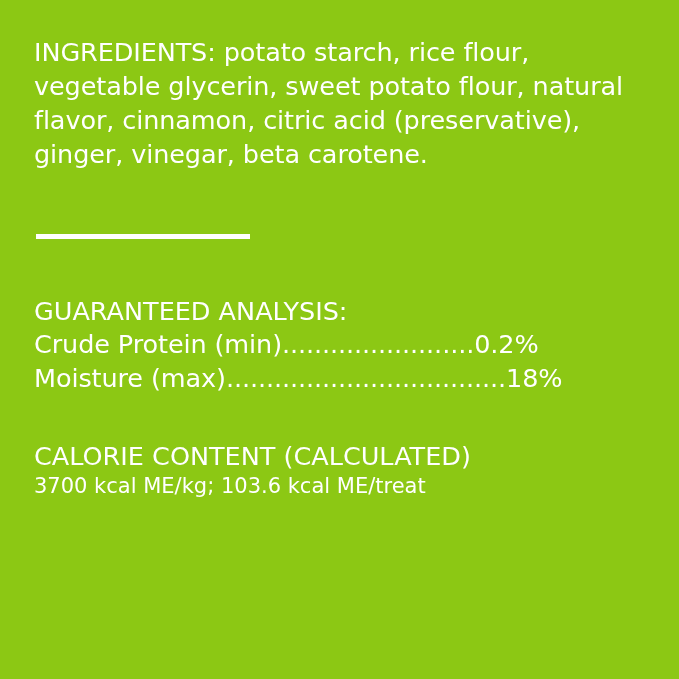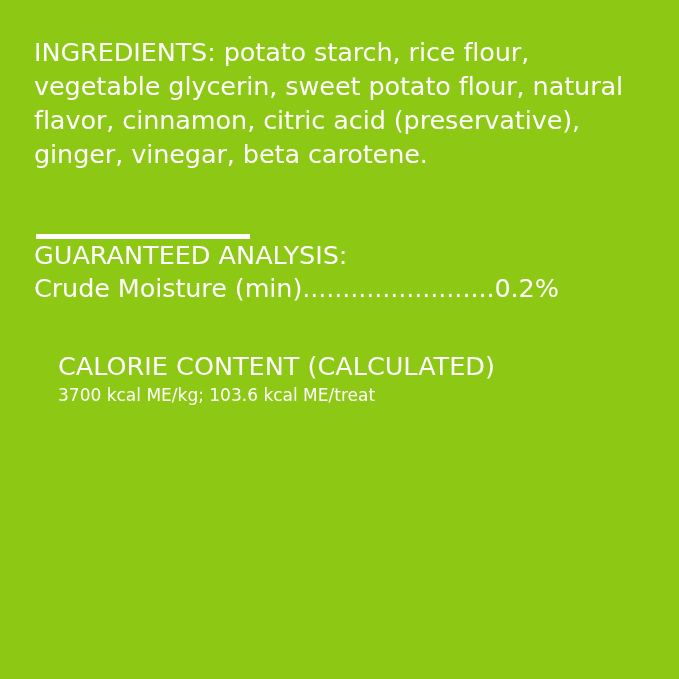--- a/index.html
+++ b/index.html
@@ -31,65 +31,66 @@
   .ingredients .heading {
     
   }
   .rule {
     width: 214px;
     height: 5px;
     background: #ffffff;
     margin: 62px 0 0 2px;
   }
   .section-ga {
+    margin-top: 56px;
   }
   .ga-title {
     font-size: 25.5px;
     line-height: 1.32;
     letter-spacing: 0px;
   }
   .ga-row {
     font-size: 25.5px;
     line-height: 1.32;
     display: block;
     white-space: nowrap;
     overflow: hidden;
     letter-spacing: -0.1px;
   }
   .section-cal {
     margin-top: 44px;
-    margin-left: 24px;
   }
   .cal-title {
     font-size: 25.5px;
     line-height: 1.32;
   }
   .cal-value {
-    font-size: 17px;
+    font-size: 21px;
     line-height: 1.32;
   }
 </style>
 </head>
 <body style="background: rgb(140, 200, 20);">
 
 <div class="label">
 
   <div class="ingredients">
     <span class="heading">INGREDIENTS:</span><span> potato starch, rice flour, vegetable glycerin, sweet potato flour, natural flavor, cinnamon, citric acid (preservative), ginger, vinegar, beta carotene.</span>
   </div>
 
   <div class="rule"></div>
 
   <div class="section-ga">
     <div class="ga-title">GUARANTEED ANALYSIS:</div>
 
-    <div class="ga-row"><span>Crude Moisture (min)</span><span>........................</span><span>0.2%</span></div>
+    <div class="ga-row"><span>Crude Protein (min)</span><span>........................</span><span>0.2%</span></div>
 
 
 
+    <div class="ga-row"><span>Moisture (max)</span><span>...................................</span><span>18%</span></div>
   </div>
 
   <div class="section-cal">
     <div class="cal-title">CALORIE CONTENT (CALCULATED)</div>
     <div class="cal-value">3700 kcal ME/kg; 103.6 kcal ME/treat</div>
   </div>
 
 </div>
 
 </body></html>

